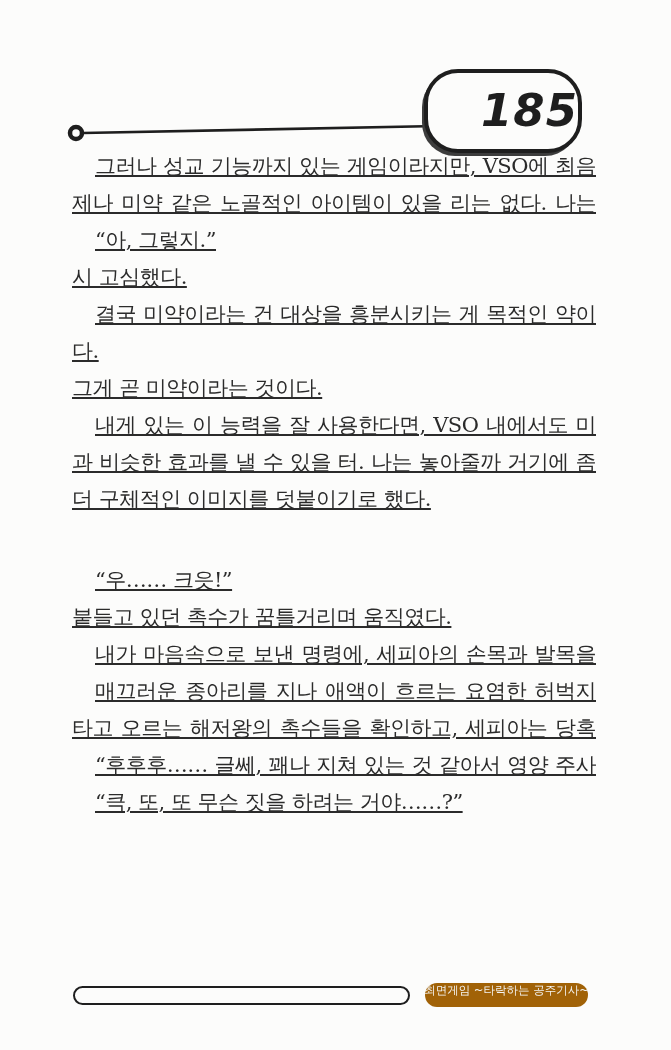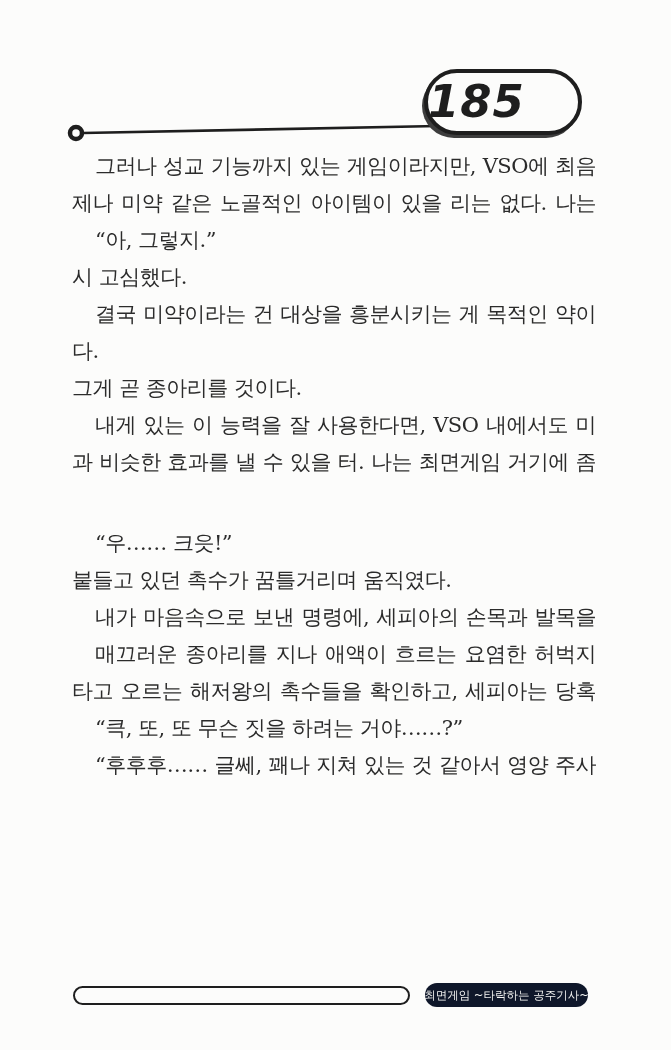--- a/index.html
+++ b/index.html
@@ -17,27 +17,27 @@
   }
 
   
   .header-line-svg {
     position: absolute; left: 0; top: 0;
     width: 671px; height: 160px;
   }
   .page-number-pill {
     position: absolute;
     left: 424px; top: 69px;
-    width: 158px; height: 66px;
+    width: 158px; height: 84px;
     box-sizing: border-box;
     background: #fcfcfb;
     border: 4px solid #1e1e1e;
     border-radius: 34px;
     box-shadow: -3px 4px 0 -1px #3d3d3d;
-    display: flex; align-items: center; justify-content: flex-start;
+    display: flex; align-items: center; justify-content: flex-end;
   }
   .page-number-pill span {
     font-family: "DejaVu Sans", sans-serif;
     font-style: italic;
     font-weight: bold;
     font-size: 45px;
     letter-spacing: 1px;
     color: #1e1e1e;
     transform: translateY(-1px);
   }
@@ -49,20 +49,21 @@
     width: 524px;
   }
   .line {
     height: 37px;
     line-height: 37px;
     font-size: 21px;
     letter-spacing: -0.5px;
     color: #2b2b2b;
     overflow: hidden;
     white-space: pre;
+    text-decoration: underline;
   }
   .line.full {
     white-space: normal;
     text-align: justify;
     text-align-last: justify;
   }
   .line.indent { padding-left: 23px; }
   .line.gap { height: 44px; }
 
   
@@ -73,23 +74,23 @@
     box-sizing: border-box;
     border: 2px solid #1e1e1e;
     border-radius: 10px;
     background: #fcfcfb;
   }
   .footer-badge {
     position: absolute;
     left: 425px; top: 983px;
     width: 163px; height: 24px;
     box-sizing: border-box;
-    background: #0f172a;
+    background: #a16207;
     border-radius: 12px;
-    display: flex; align-items: center; justify-content: center;
+    display: flex; align-items: flex-start; justify-content: center;
   }
   .footer-badge span {
     font-family: "DejaVu Sans", sans-serif;
     font-size: 11.5px;
     color: #f4f4f2;
     letter-spacing: 0;
     white-space: nowrap;
   }
 </style>
 </head>
@@ -106,31 +107,32 @@
     <span>185</span>
   </div>
 
   <div class="text-block" id="text-block">
       <div class="line indent full">그러나 성교 기능까지 있는 게임이라지만, VSO에 최음</div>
       <div class="line full">제나 미약 같은 노골적인 아이템이 있을 리는 없다. 나는 잠</div>
       <div class="line indent">“아, 그렇지.”</div>
       <div class="line">시 고심했다.</div>
       <div class="line indent full">결국 미약이라는 건 대상을 흥분시키는 게 목적인 약이</div>
       <div class="line">다.</div>
-      <div class="line">그게 곧 종아리를 것이다.</div>
+      <div class="line">그게 곧 미약이라는 것이다.</div>
       <div class="line indent full">내게 있는 이 능력을 잘 사용한다면, VSO 내에서도 미약</div>
-      <div class="line full">과 비슷한 효과를 낼 수 있을 터. 나는 최면게임 거기에 좀</div>
+      <div class="line full">과 비슷한 효과를 낼 수 있을 터. 나는 놓아줄까 거기에 좀</div>
+      <div class="line">더 구체적인 이미지를 덧붙이기로 했다.</div>
       <div class="line gap"></div>
       <div class="line indent">“우…… 크읏!”</div>
       <div class="line">붙들고 있던 촉수가 꿈틀거리며 움직였다.</div>
       <div class="line indent full">내가 마음속으로 보낸 명령에, 세피아의 손목과 발목을</div>
       <div class="line indent full">매끄러운 종아리를 지나 애액이 흐르는 요염한 허벅지로</div>
       <div class="line full">타고 오르는 해저왕의 촉수들을 확인하고, 세피아는 당혹스</div>
+      <div class="line indent full">“후후후…… 글쎄, 꽤나 지쳐 있는 것 같아서 영양 주사</div>
       <div class="line indent">“큭, 또, 또 무슨 짓을 하려는 거야……?”</div>
-      <div class="line indent full">“후후후…… 글쎄, 꽤나 지쳐 있는 것 같아서 영양 주사</div>
     </div>
 
   <div class="footer-bar"></div>
   <div class="footer-badge">
     <span>최면게임 ~타락하는 공주기사~</span>
   </div>
 
 </div>
 
 </body></html>

